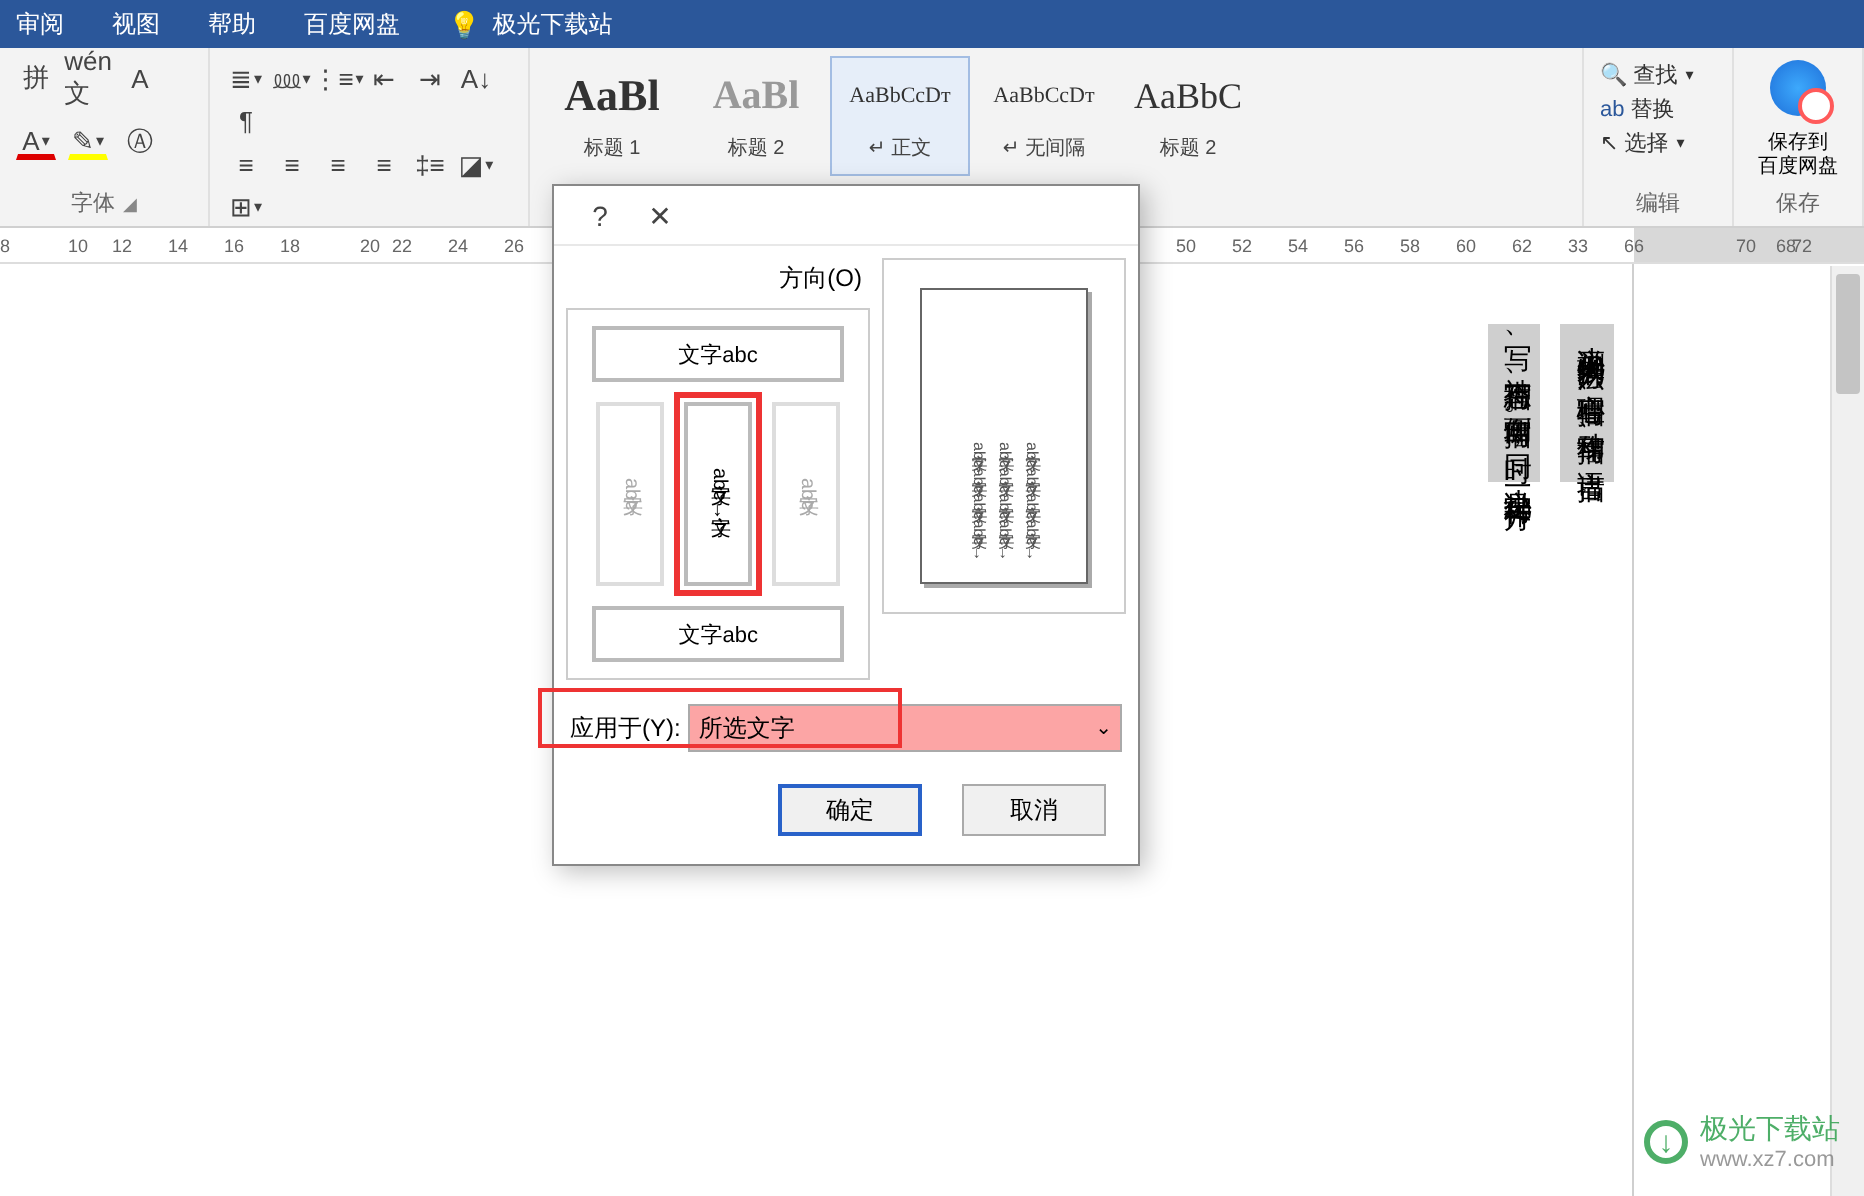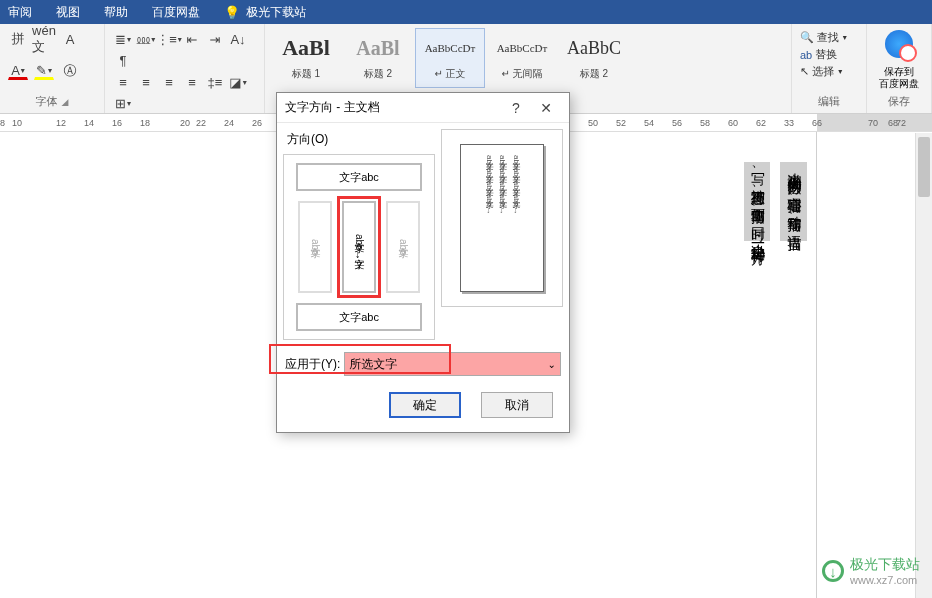--- a/index.html
+++ b/index.html
@@ -47,21 +47,21 @@
 .doc-area { position: relative; height: 466px; background: #fff; }
 .page-edge { position: absolute; right: 115px; top: 0; width: 1px; height: 100%; background: #cfcfcf; }
 .vtext { position: absolute; right: 125px; top: 30px; display: flex; flex-direction: row-reverse; gap: 10px; }
 .vcol { writing-mode: vertical-rl; font-size: 14px; line-height: 1.9; color: #000; letter-spacing: 1px; font-family: SimSun, serif; }
 .vcol.sel { background: #cfcfcf; }
 
 .dialog { position: absolute; left: 276px; top: 92px; width: 294px; background: #fff; border: 1px solid #888; box-shadow: 3px 3px 12px rgba(0,0,0,0.25); z-index: 100; }
 .dlg-title { height: 30px; background: #fff; border-bottom: 1px solid #e8e8e8; display: flex; align-items: center; padding: 0 8px; font-size: 12px; }
 .dlg-title-text { flex: 1; }
 .dlg-help, .dlg-close { width: 30px; text-align: center; cursor: pointer; font-size: 14px; color: #444; }
-.dlg-body { display: flex; padding: 6px; gap: 6px; }
+.dlg-body { display: flex; padding: 6px; gap: 6px; text-align: right; }
 .panel-label { font-size: 12px; padding: 2px 4px 6px 4px; }
 .dir-panel { width: 152px; }
 .dir-grid { border: 1px solid #ccc; padding: 8px; display: flex; flex-direction: column; gap: 10px; align-items: center; }
 .dir-wide { width: 126px; height: 28px; border: 2px solid #bbb; display: flex; align-items: center; justify-content: center; font-size: 11px; cursor: pointer; }
 .dir-wide.bottom { font-size: 11px; }
 .dir-row { display: flex; gap: 10px; }
 .dir-tall { width: 34px; height: 92px; border: 2px solid #bbb; display: flex; align-items: center; justify-content: center; writing-mode: vertical-rl; font-size: 10px; cursor: pointer; }
 .dir-tall.sel { outline: 3px solid #e33; outline-offset: 2px; }
 .dir-tall.disabled { color: #aaa; border-color: #ddd; }
 
@@ -200,21 +200,21 @@
 百度网盘</div>
     <div class="rgroup-label">
         <span>保存</span>
       </div>
   </div>
 </div>
 
 <div class="ruler" id="ruler">
   <div class="ruler-shade"></div>
 <div class="ruler-mark" style="left: 0px;">8</div>
-    <div class="ruler-mark" style="left: 12px;">10</div>
+    <div class="ruler-mark" style="left: 34px;">10</div>
     <div class="ruler-mark" style="left: 56px;">12</div>
     <div class="ruler-mark" style="left: 84px;">14</div>
     <div class="ruler-mark" style="left: 112px;">16</div>
     <div class="ruler-mark" style="left: 140px;">18</div>
     <div class="ruler-mark" style="left: 180px;">20</div>
     <div class="ruler-mark" style="left: 196px;">22</div>
     <div class="ruler-mark" style="left: 224px;">24</div>
     <div class="ruler-mark" style="left: 252px;">26</div>
     <div class="ruler-mark" style="left: 280px;">28</div>
     <div class="ruler-mark" style="left: 308px;">30</div>
@@ -248,21 +248,20 @@
     <div class="vcol sel">写、神态描写、侧面描写。同时，小说是一种写作方</div>
   </div>
 </div>
 
 <div class="scrollbar">
   <div class="sb-thumb"></div>
 </div>
 
 <div class="dialog">
   <div class="dlg-title">
-    <span class="dlg-title-text">文字方向 - 主文档</span>
     <span class="dlg-help">?</span>
     <span class="dlg-close">✕</span>
   </div>
   <div class="dlg-body">
     <div class="dir-panel">
       <div class="panel-label">方向(O)</div>
       <div class="dir-grid">
         <div class="dir-wide">文字abc</div>
         <div class="dir-row">
           <div class="dir-tall disabled">文字abc</div>

